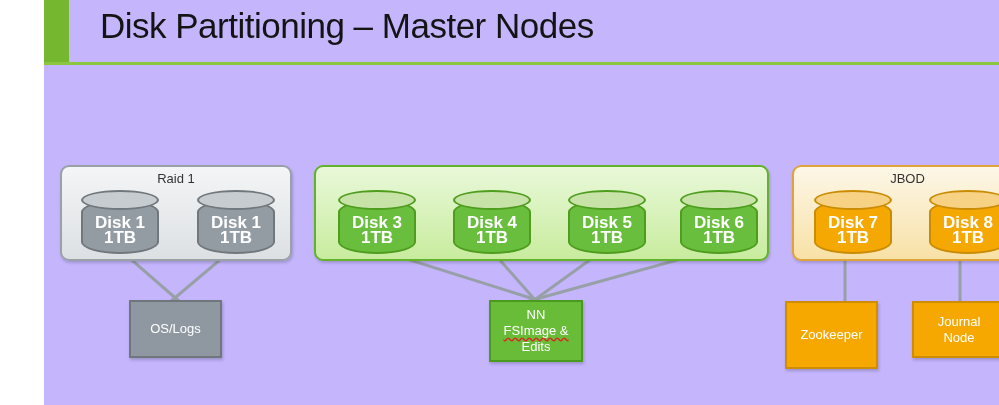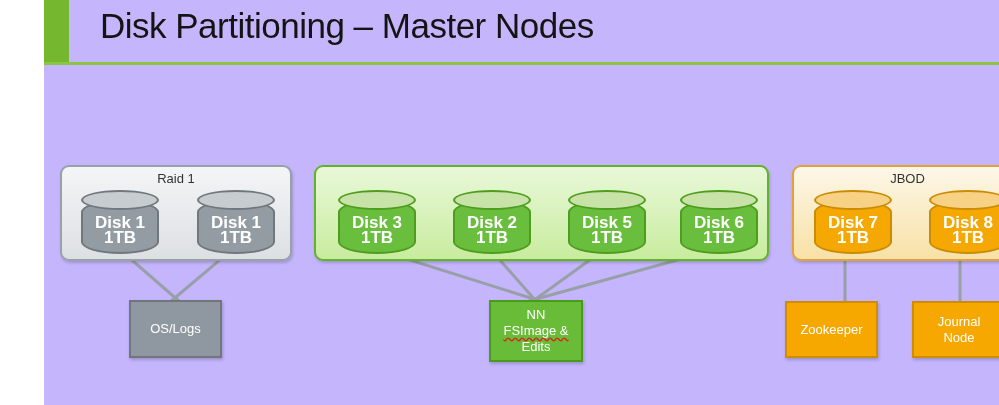--- a/index.html
+++ b/index.html
@@ -106,21 +106,21 @@
     display: flex; flex-direction: column;
     align-items: center; justify-content: center;
     text-align: center;
     color: #ffffff; font-size: 13px; line-height: 16px;
     box-shadow: 1px 2px 3px rgba(0,0,0,0.2);
   }
   .node-os   { left: 85px;  top: 300px; width: 93px; height: 58px;
                background: #8f98a0; border-color: #6f777d; }
   .node-nn   { left: 445px; top: 300px; width: 94px; height: 62px;
                background: #68bc38; border-color: #4a9a1d; }
-  .node-zk   { left: 741px; top: 301px; width: 93px; height: 57px;
+  .node-zk   { left: 741px; top: 301px; width: 93px; height: 68px;
                background: #f6a800; border-color: #cf8d02; justify-content: center; }
   .node-jn   { left: 868px; top: 301px; width: 94px; height: 57px;
                background: #f6a800; border-color: #cf8d02;
                padding: 8px 18px; }
   .wavy {
     text-decoration: underline;
     text-decoration-style: wavy;
     text-decoration-color: #e02020;
     text-decoration-skip-ink: none;
     text-underline-offset: 2px;
@@ -172,21 +172,21 @@
       <div class="disk-top"></div>
       <div class="disk-label">
         <div>Disk 3</div>
         <div>1TB</div>
       </div>
     </div>
     <div class="disk green" style="left:137px">
       <div class="disk-body"></div>
       <div class="disk-top"></div>
       <div class="disk-label">
-        <div>Disk 2</div>
+        <div>Disk 4</div>
         <div>1TB</div>
       </div>
     </div>
     <div class="disk green" style="left:252px">
       <div class="disk-body"></div>
       <div class="disk-top"></div>
       <div class="disk-label">
         <div>Disk 5</div>
         <div>1TB</div>
       </div>

